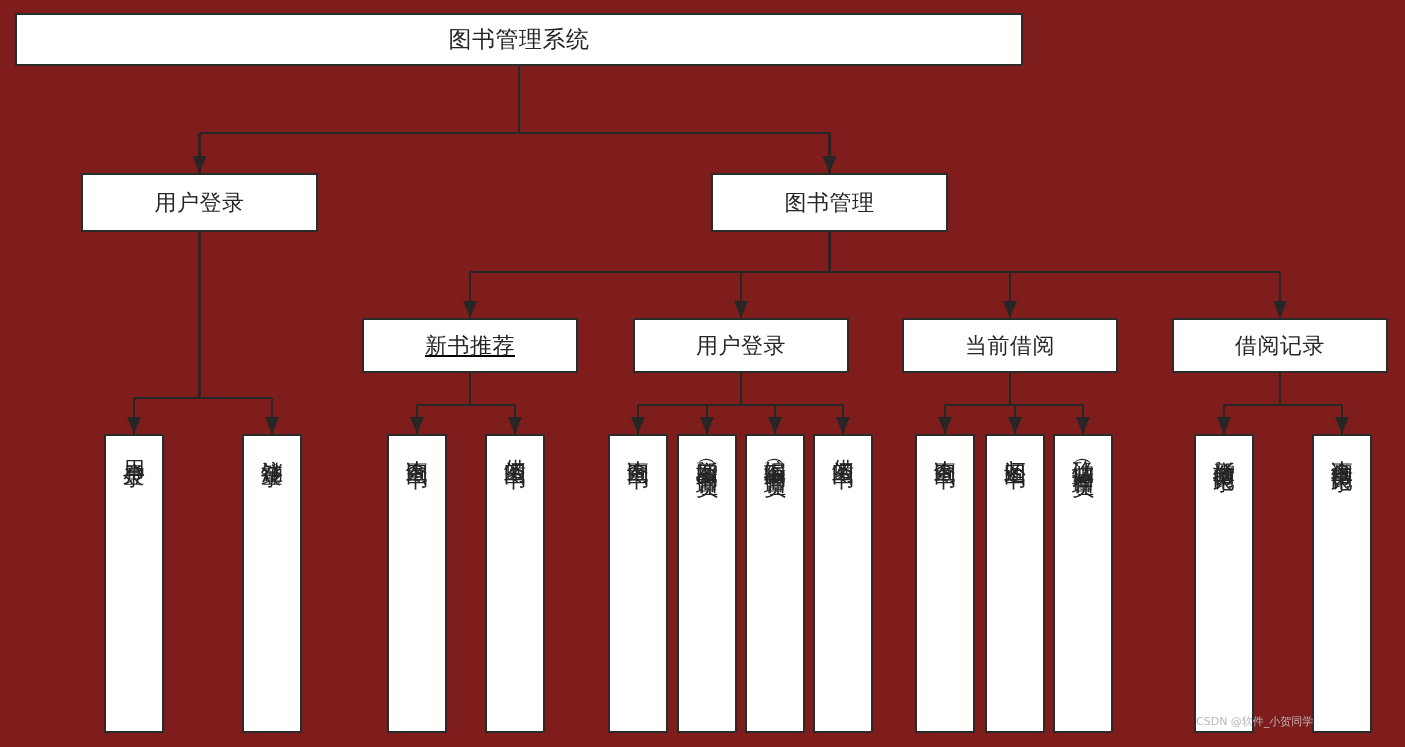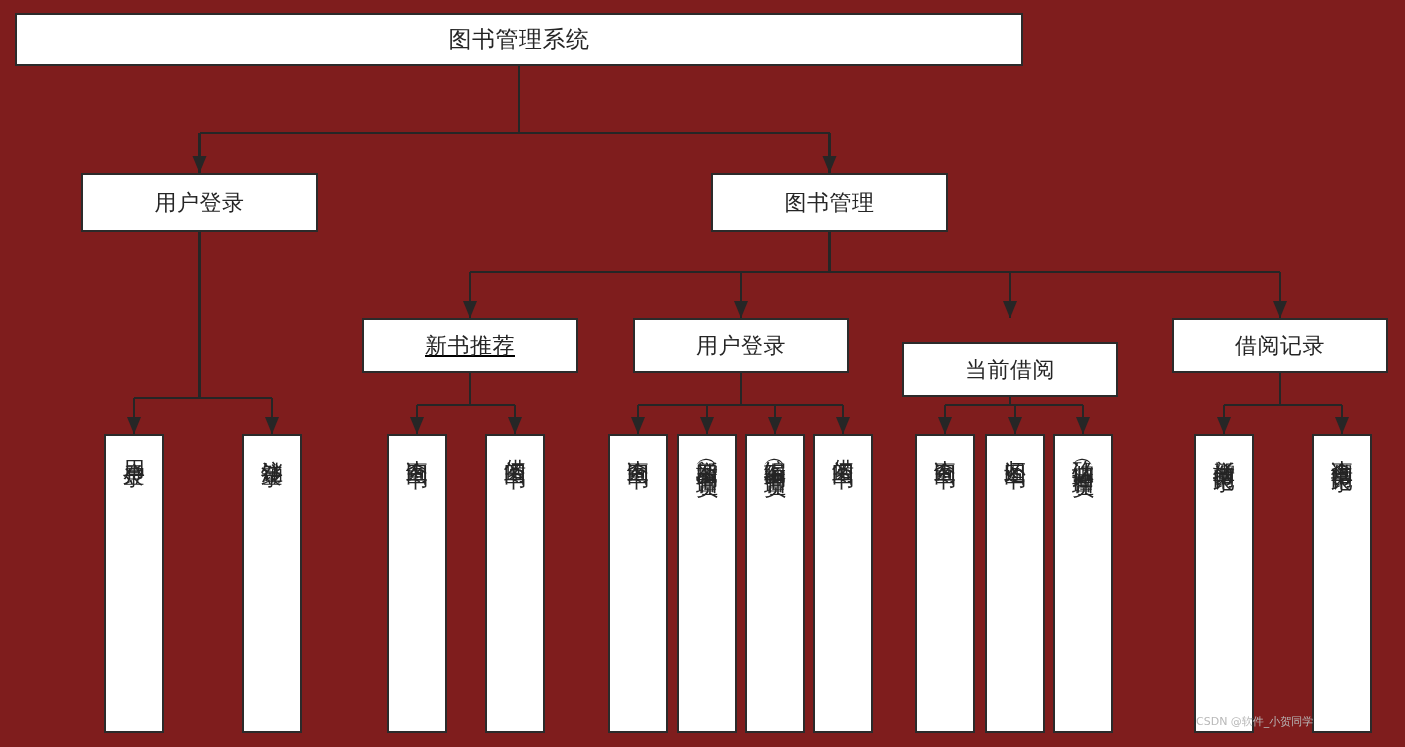--- a/index.html
+++ b/index.html
@@ -141,21 +141,21 @@
       </div>
       <div class="node-box horizontal" style="left: 711px; top: 173px; width: 237px; height: 59px; border-color: rgb(43, 43, 43); background: rgb(255, 255, 255);">
         <span class="node-label" style="color: rgb(37, 37, 37);">图书管理</span>
       </div>
       <div class="node-box horizontal" style="left: 362px; top: 318px; width: 216px; height: 55px; border-color: rgb(43, 43, 43); background: rgb(255, 255, 255); text-decoration: underline;">
         <span class="node-label" style="color: rgb(37, 37, 37);">新书推荐</span>
       </div>
       <div class="node-box horizontal" style="left: 633px; top: 318px; width: 216px; height: 55px; border-color: rgb(43, 43, 43); background: rgb(255, 255, 255);">
         <span class="node-label" style="color: rgb(37, 37, 37);">用户登录</span>
       </div>
-      <div class="node-box horizontal" style="left: 902px; top: 318px; width: 216px; height: 55px; border-color: rgb(43, 43, 43); background: rgb(255, 255, 255); margin-top: 24px;">
+      <div class="node-box horizontal" style="left: 902px; top: 318px; width: 216px; height: 55px; border-color: rgb(43, 43, 43); background: rgb(255, 255, 255);">
         <span class="node-label" style="color: rgb(37, 37, 37);">当前借阅</span>
       </div>
       <div class="node-box horizontal" style="left: 1172px; top: 318px; width: 216px; height: 55px; border-color: rgb(43, 43, 43); background: rgb(255, 255, 255);">
         <span class="node-label" style="color: rgb(37, 37, 37);">借阅记录</span>
       </div>
       <div class="node-box vertical" style="left: 104px; top: 434px; width: 60px; height: 299px; border-color: rgb(43, 43, 43); background: rgb(255, 255, 255);">
         <span class="node-label" style="color: rgb(37, 37, 37);">用户登录</span>
       </div>
       <div class="node-box vertical" style="left: 242px; top: 434px; width: 60px; height: 299px; border-color: rgb(43, 43, 43); background: rgb(255, 255, 255);">
         <span class="node-label" style="color: rgb(37, 37, 37);">注销登录</span>

